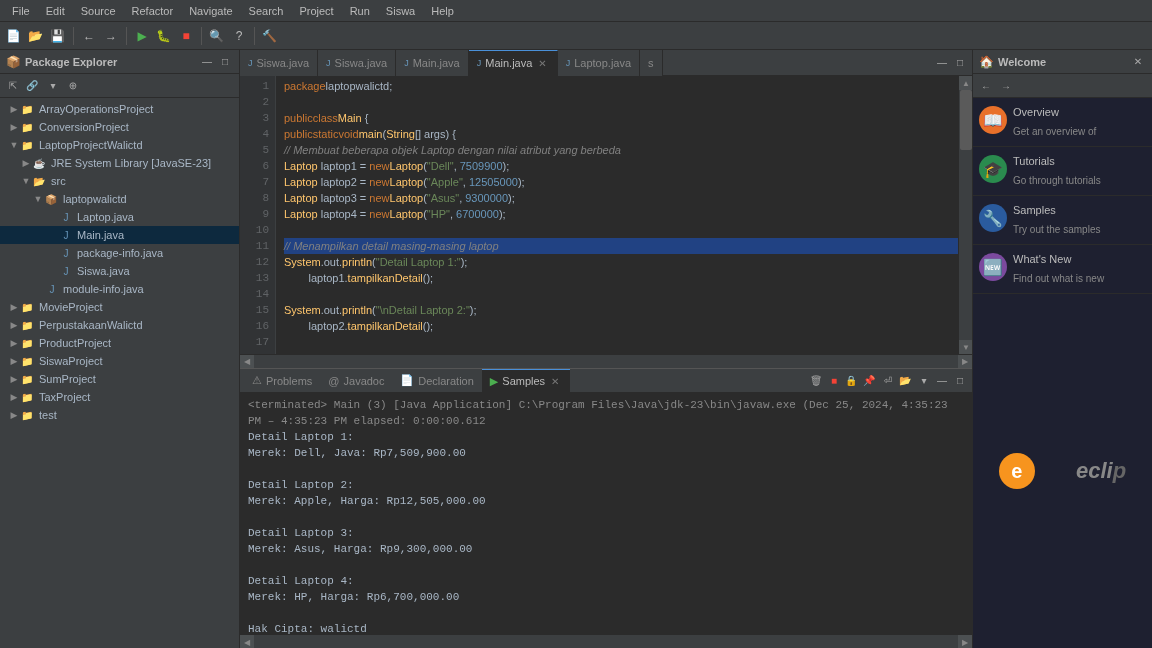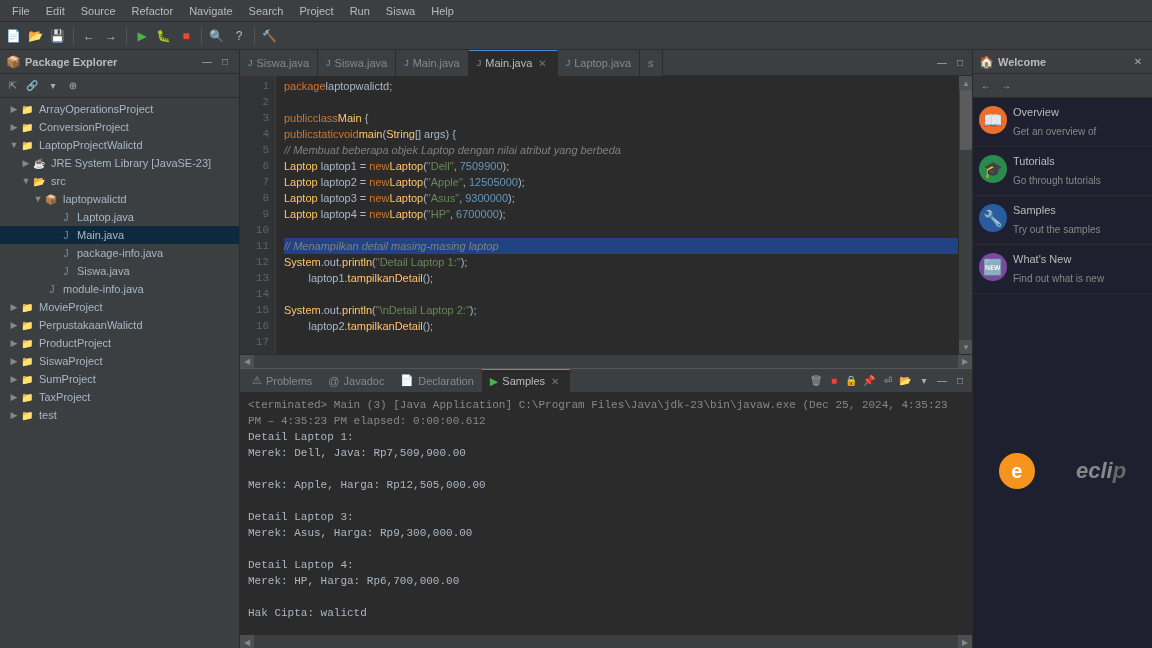--- a/index.html
+++ b/index.html
@@ -819,20 +819,21 @@
           <div class="bottom-ctrl-btn">—</div>
           <div class="bottom-ctrl-btn">□</div>
         </div>
       </div>
 
       <div class="console-content">
         <div class="console-terminated">&lt;terminated&gt; Main (3) [Java Application] C:\Program Files\Java\jdk-23\bin\javaw.exe (Dec 25, 2024, 4:35:23 PM – 4:35:23 PM elapsed: 0:00:00.612</div>
         <div class="console-output">Detail Laptop 1:</div>
         <div class="console-output">Merek: Dell, Java: Rp7,509,900.00</div>
         <div class="console-output">&nbsp;</div>
+        <div class="console-output">Detail Laptop 2:</div>
         <div class="console-output">Merek: Apple, Harga: Rp12,505,000.00</div>
         <div class="console-output">&nbsp;</div>
         <div class="console-output">Detail Laptop 3:</div>
         <div class="console-output">Merek: Asus, Harga: Rp9,300,000.00</div>
         <div class="console-output">&nbsp;</div>
         <div class="console-output">Detail Laptop 4:</div>
         <div class="console-output">Merek: HP, Harga: Rp6,700,000.00</div>
         <div class="console-output">&nbsp;</div>
         <div class="console-output">Hak Cipta: walictd</div>
       </div>

